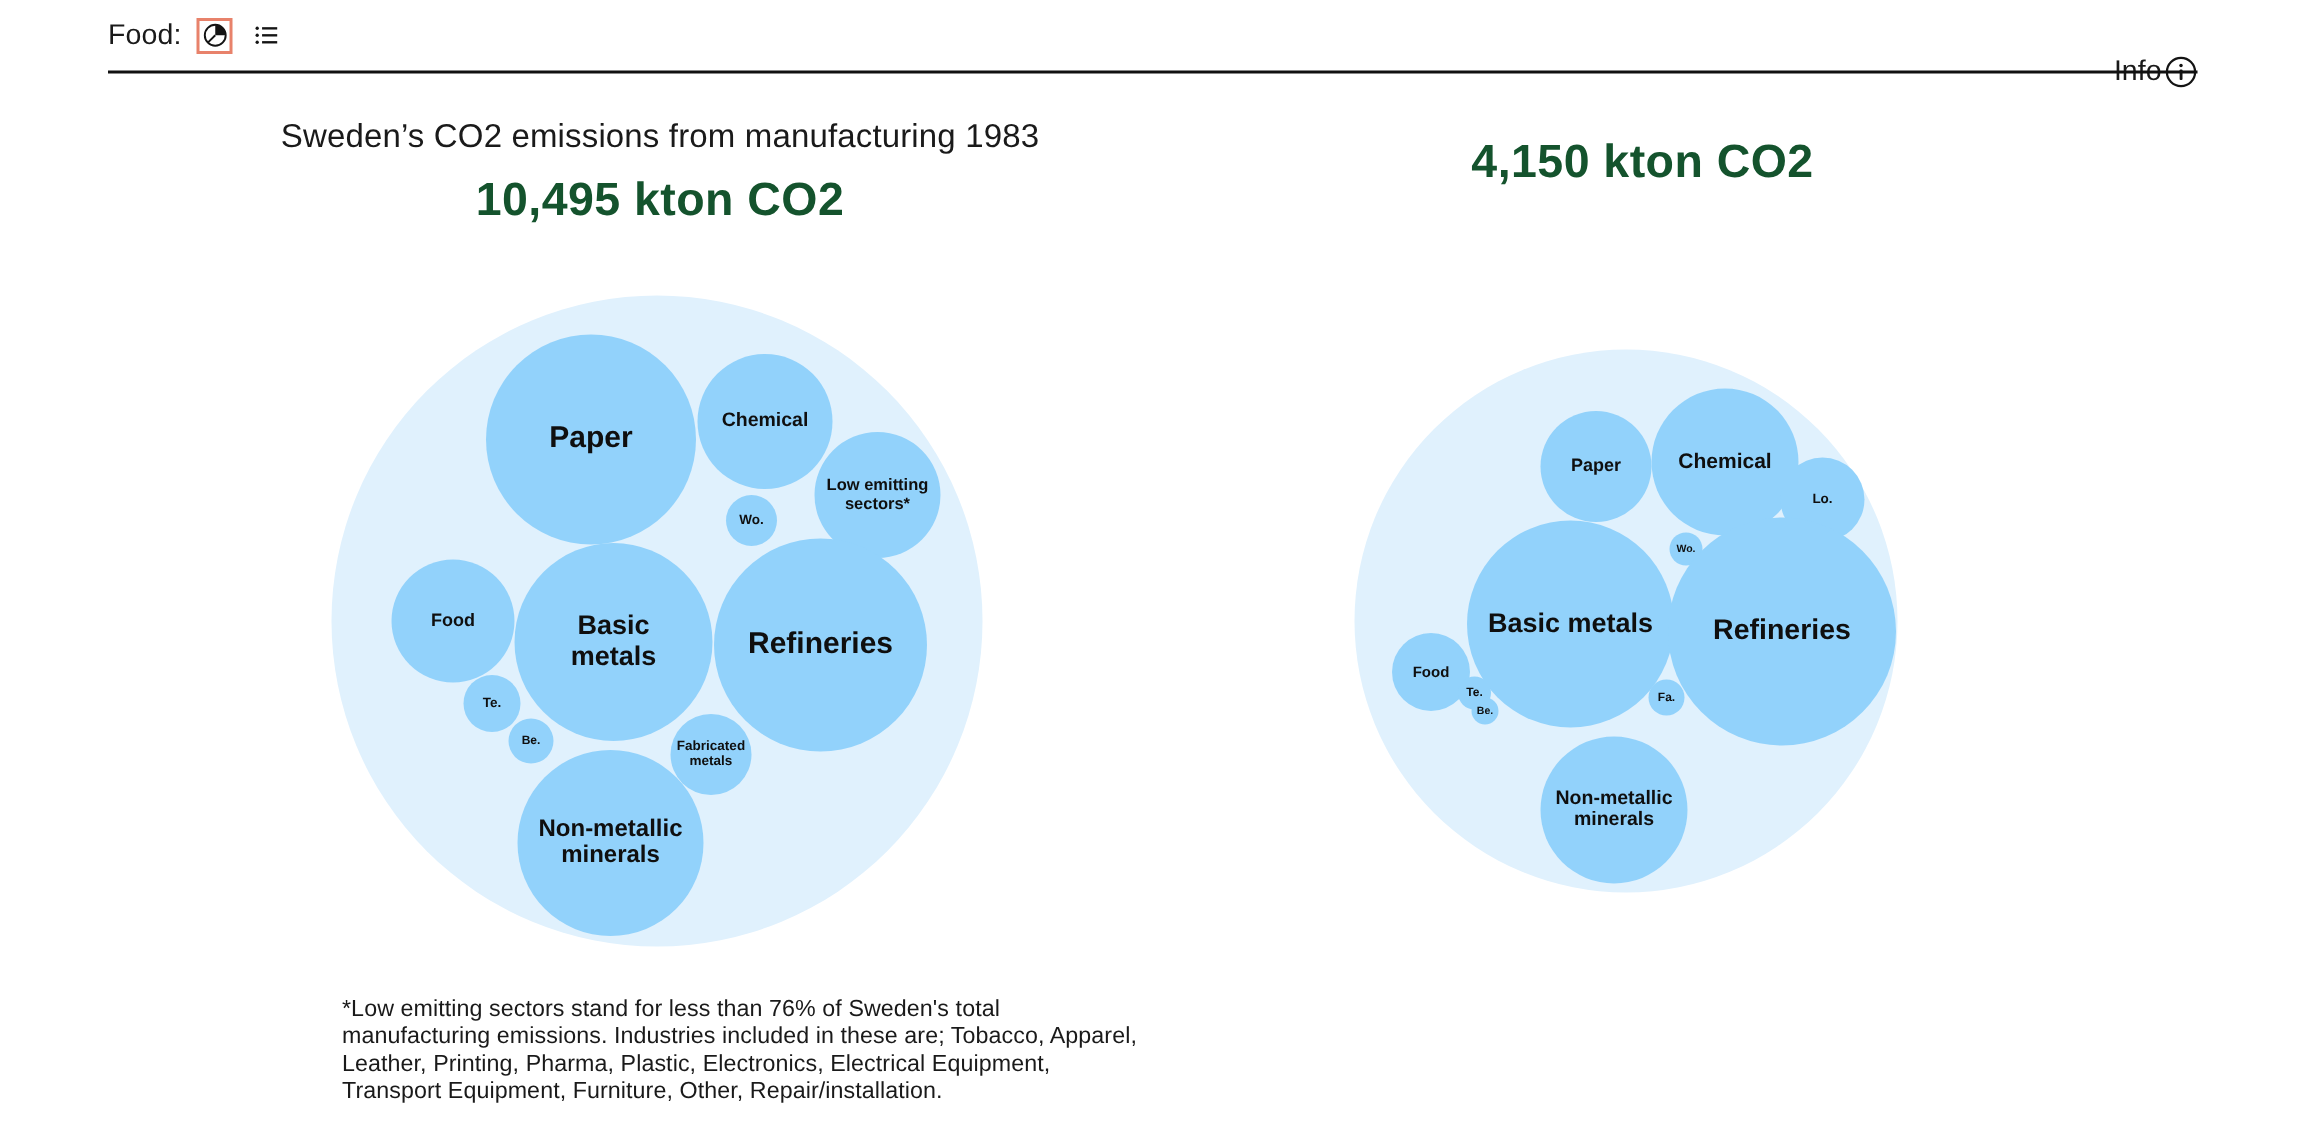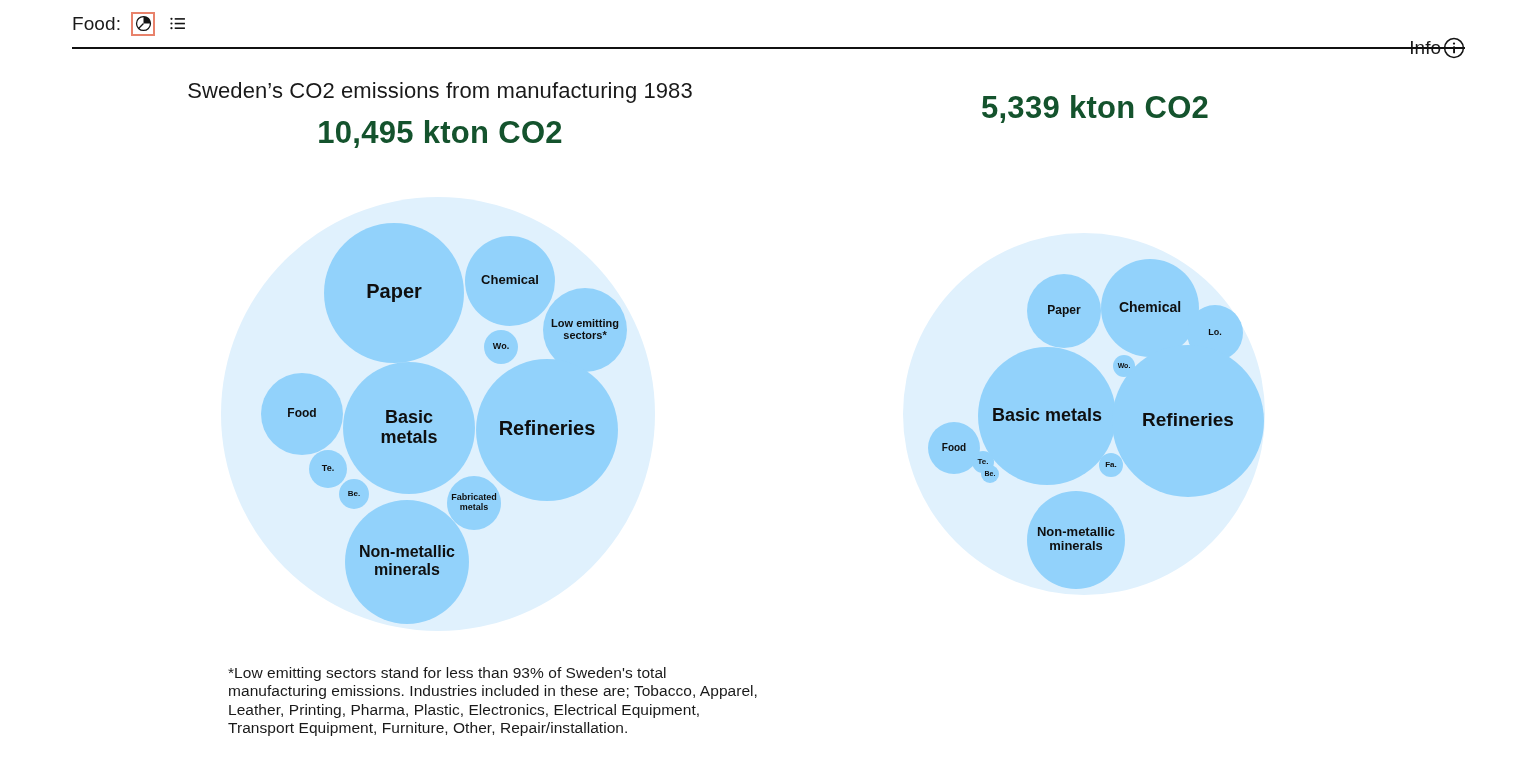--- a/index.html
+++ b/index.html
@@ -123,21 +123,21 @@
 </div>
 
 <div class="divider"></div>
 
 <div class="chart-block left">
   <div class="chart-title">Sweden’s CO2 emissions from manufacturing 1983</div>
   <div class="chart-value">10,495 kton CO2</div>
 </div>
 
 <div class="chart-block right">
-  <div class="chart-value">5,339 kton CO2</div>
+  <div class="chart-value">4,150 kton CO2</div>
 </div>
 
 <div class="bubble-canvas" style="position:absolute;left:0;top:0;width:1304px;height:764px;">
   <svg id="bubble-svg" width="1536" height="764" viewBox="0 0 1536 764">
       <g>
         <circle cx="438" cy="414" r="217" class="bubble-outer"></circle>
         <g>
           <circle cx="394" cy="293" r="70" class="bubble-leaf"></circle>
           <text x="394" y="293" class="bubble-label" font-size="20"><tspan x="394" dy="0">Paper</tspan></text>
         </g>
@@ -225,13 +225,13 @@
           <text x="1111" y="465" class="bubble-label" font-size="8"><tspan x="1111" dy="0">Fa.</tspan></text>
         </g>
         <g>
           <circle cx="1076" cy="540" r="49" class="bubble-leaf"></circle>
           <text x="1076" y="532.72" class="bubble-label" font-size="13"><tspan x="1076" dy="0">Non-metallic</tspan><tspan x="1076" dy="14.560000000000002">minerals</tspan></text>
         </g>
       </g>
     </svg>
 </div>
 
-<div class="footnote">*Low emitting sectors stand for less than 93% of Sweden's total manufacturing emissions. Industries included in these are; Tobacco, Apparel, Leather, Printing, Pharma, Plastic, Electronics, Electrical Equipment, Transport Equipment, Furniture, Other, Repair/installation.</div>
+<div class="footnote">*Low emitting sectors stand for less than 76% of Sweden's total manufacturing emissions. Industries included in these are; Tobacco, Apparel, Leather, Printing, Pharma, Plastic, Electronics, Electrical Equipment, Transport Equipment, Furniture, Other, Repair/installation.</div>
 
 </body></html>

